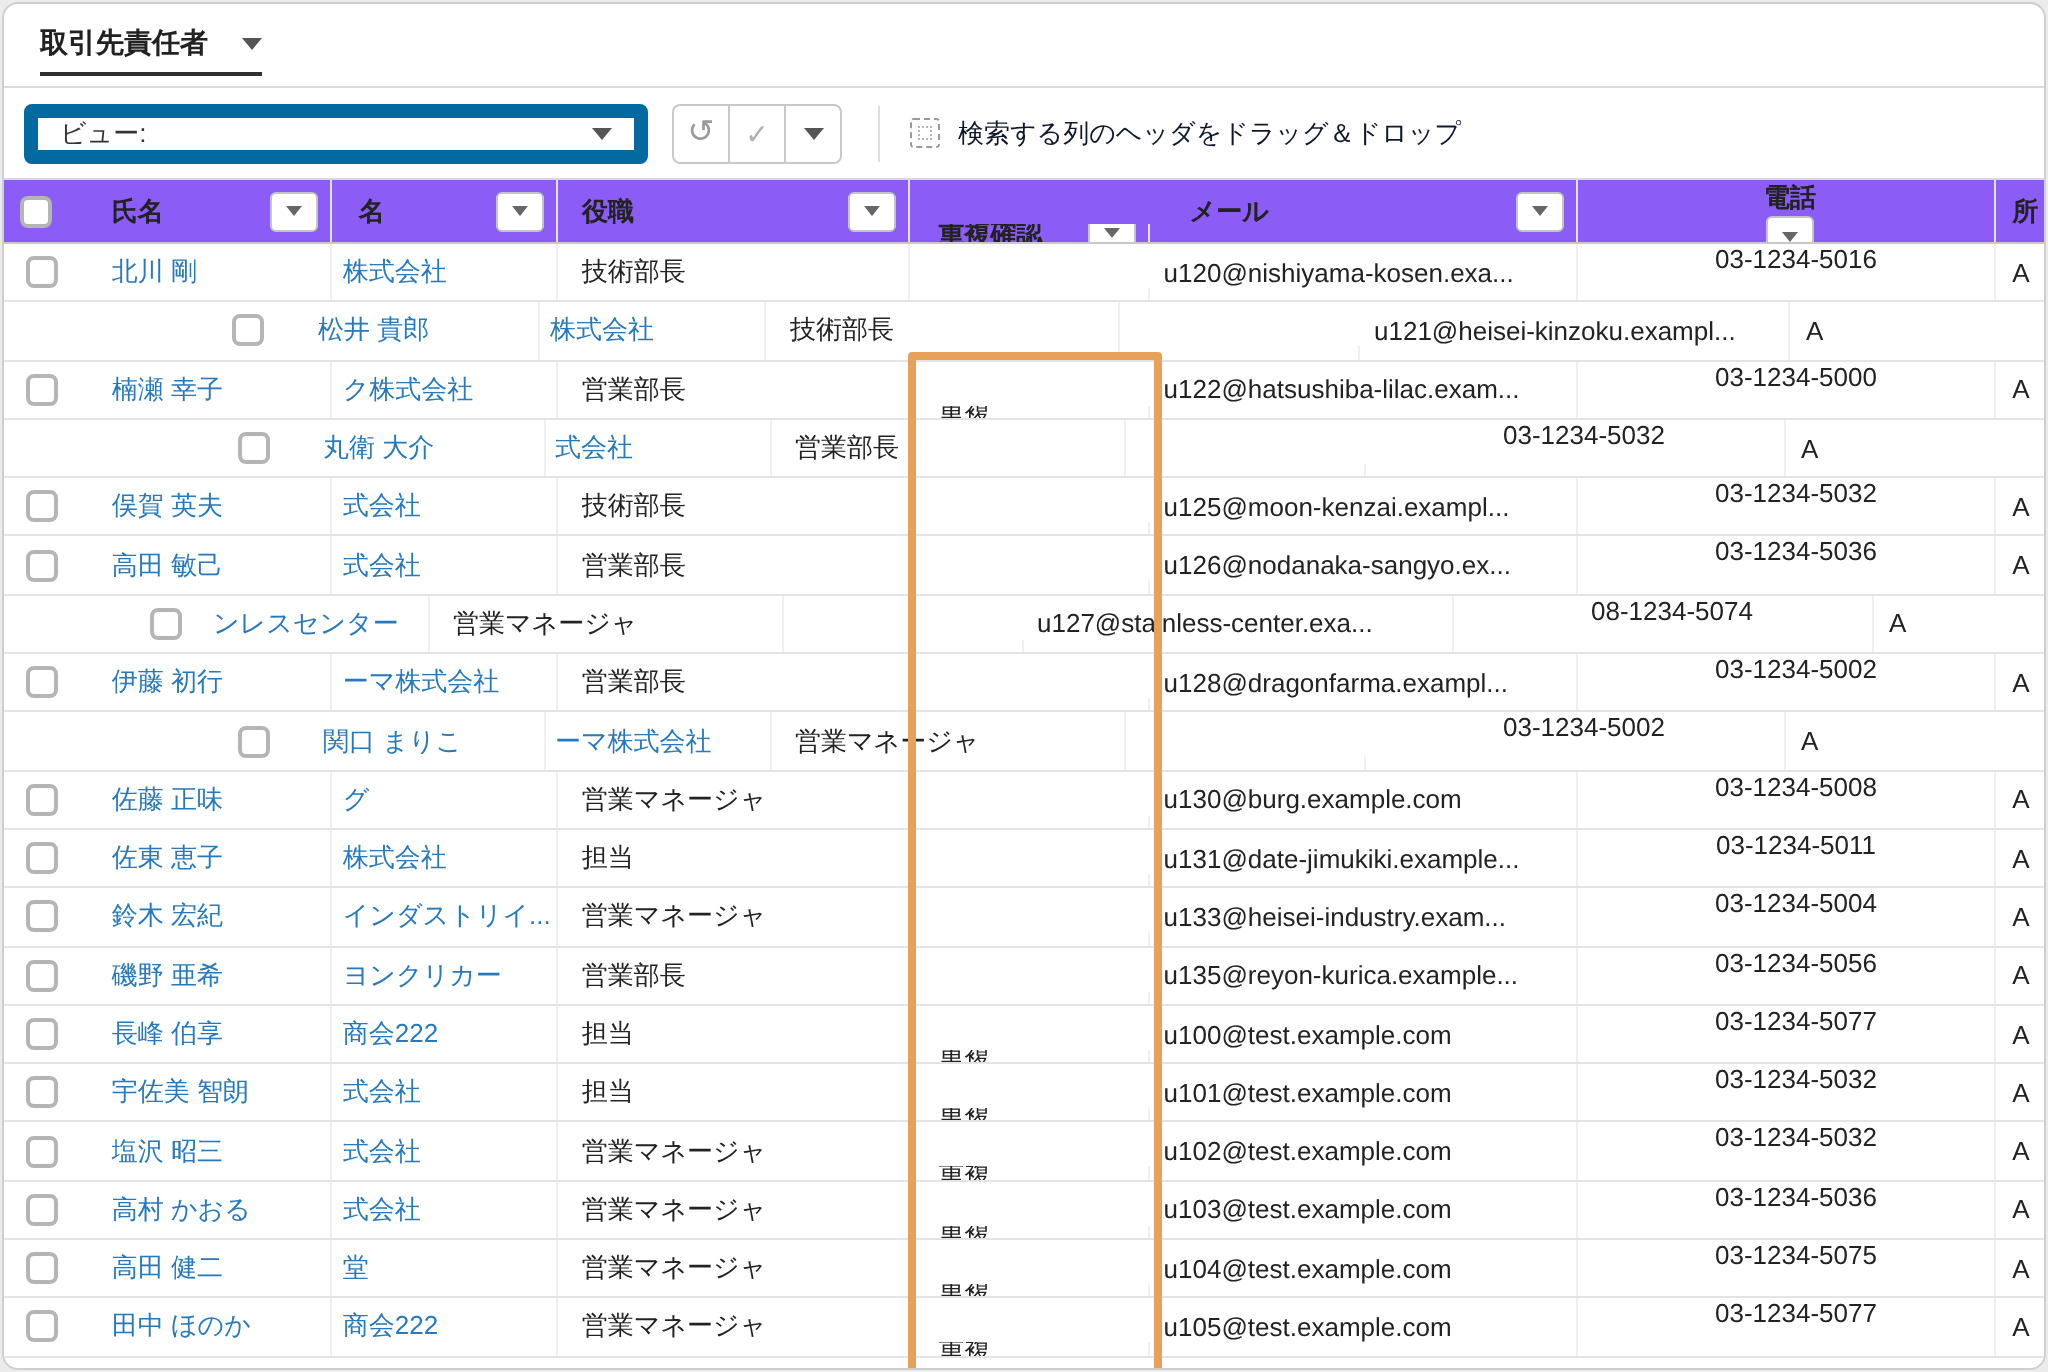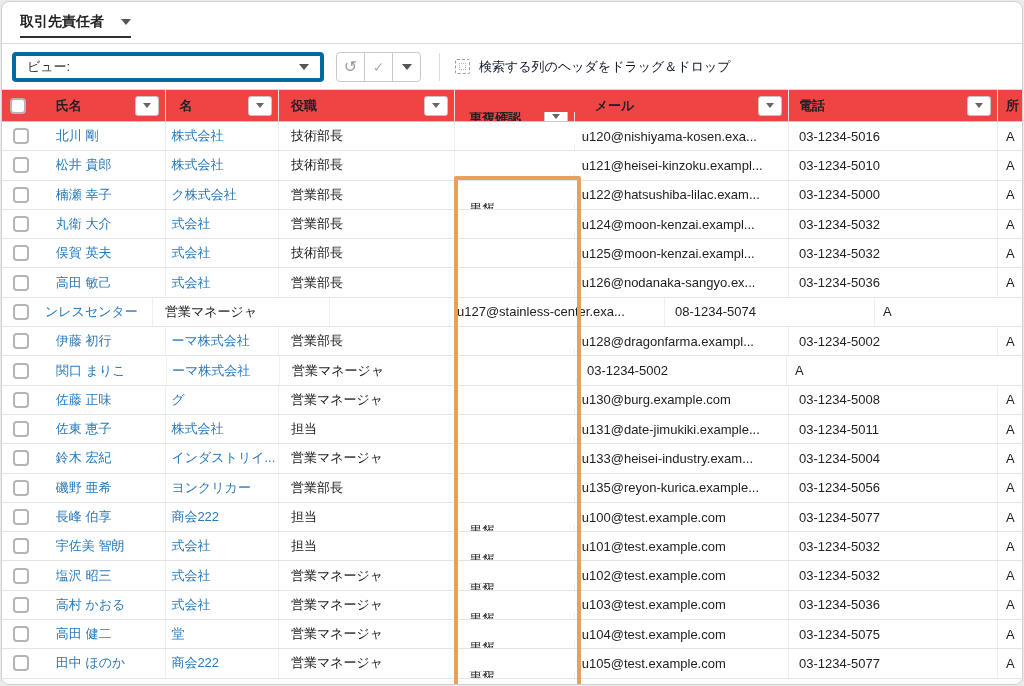--- a/index.html
+++ b/index.html
@@ -10,48 +10,48 @@
     font-size:13px; color:#222;
   }
   
   .tabbar { height:42px; border-bottom:1px solid #dcdcdc; display:flex; align-items:flex-start; }
   .tab { display:inline-flex; align-items:center; gap:17px; margin:11px 0 0 18px; padding-bottom:5px;
          border-bottom:2px solid #2f2f2f; font-weight:bold; font-size:14px; cursor:pointer; }
   .caret { width:0; height:0; border-left:5px solid transparent; border-right:5px solid transparent; border-top:6px solid #555; display:inline-block; }
   .caret-sm { border-left-width:4px; border-right-width:4px; border-top-width:5px; border-top-color:#666; }
   
   .toolbar { height:46px; display:flex; align-items:center; padding-left:10px; border-bottom:1px solid #d9d9d9; background:#fff; }
-  .view-combobox { width:312px; height:30px; border:4px solid #0369a1; border-radius:4px;
+  .view-combobox { width:312px; height:30px; border:7px solid #0369a1; border-radius:4px;
     display:flex; align-items:center; justify-content:space-between; padding:0 11px; color:#333; cursor:pointer; background:#fff; }
   .btn-group { display:flex; margin-left:12px; }
   .tbtn { width:29px; height:30px; border:1px solid #c9c9c9; background:#fff; display:flex; align-items:center; justify-content:center; cursor:pointer; margin-left:-1px; }
   .tbtn:first-child { border-radius:4px 0 0 4px; margin-left:0; }
   .tbtn:last-child { border-radius:0 4px 4px 0; }
   .glyph-undo { font-size:16px; color:#9a9a9a; line-height:1; }
   .glyph-check { font-size:14px; color:#b0b0b0; line-height:1; }
   .vsep { width:1px; height:28px; background:#ddd; margin:0 15px 0 18px; }
   .drop-hint { display:flex; align-items:center; gap:9px; color:#0f172a; }
   .drag-icon { width:15px; height:15px; border:1px dashed #9a9a9a; border-radius:2px; position:relative; }
   .drag-icon::after { content:""; position:absolute; inset:3px; border:1px dotted #b5b5b5; }
   
   .grid { position:relative; }
-  .hrow { height:32px; display:flex; border-bottom:1px solid #c9c9c9; background:#ef4444;font-family:Liberation Serif, serif; }
+  .hrow { height:32px; display:flex; border-bottom:1px solid #c9c9c9; background:#8b5cf6;font-family:Liberation Serif, serif; }
   .hcell { display:flex; align-items:center; justify-content:space-between; font-weight:bold; color:#222;
            border-right:1px solid #e2e2e2; padding-right:6px; overflow:hidden; white-space:nowrap; }
   .filter-btn { width:24px; height:20px; border:1px solid #c4c4c4; border-radius:3px; background:#fff;
                 display:flex; align-items:center; justify-content:center; cursor:pointer; flex:0 0 auto; }
-  .row { height:29.3px; display:flex; border-bottom:1px solid #e4e4e4; background:#fff; }
+  .row { height:29.3px; display:flex; border-bottom:1px solid #e4e4e4; background:#fff;justify-content:center; }
   .cell { display:flex; align-items:center; border-right:1px solid #efefef; overflow:hidden; white-space:nowrap; }
   .c-check  { width:38px;  justify-content:center; padding-left:0 !important; border-right:none; }
   .c-name   { width:127px; padding-left:16px; }
   .c-company{ width:113px; padding-left:5px; }
   .c-title  { width:177px; padding-left:12px; }
   .c-dup    { width:120px; padding-left:14px;margin-top:22px; }
   .c-email  { width:215px; padding-left:7px; }
-  .c-phone  { width:210px; padding-left:10px; }
+  .c-phone  { width:210px; padding-left:10px;flex-direction:column; }
   .c-owner  { width:24px;  padding-left:8px; border-right:none; }
   .hcell.c-company { padding-left:13px; }
   .hcell.c-email   { padding-left:20px; }
   .link { color:var(--link,#2779BD); cursor:pointer; }
   .checkbox { width:16px; height:16px; border:2px solid #b5b5b5; border-radius:4px; background:#fff; cursor:pointer; }
   
   .highlight-rect { position:absolute; left:452px; top:86px; width:127px; height:595px;
     border:4px solid var(--highlight,#E8A159); border-radius:2px; pointer-events:none; z-index:10; }
 </style>
 </head>
@@ -151,21 +151,20 @@
         </div>
         <div class="row">
           <div class="cell c-check">
             <span class="checkbox"></span>
           </div>
           <div class="cell c-name link">松井 貴郎</div>
           <div class="cell c-company link">株式会社</div>
           <div class="cell c-title">技術部長</div>
           <div class="cell c-dup"></div>
           <div class="cell c-email">u121@heisei-kinzoku.exampl...</div>
-          <div class="cell c-phone">03-1234-5010</div>
           <div class="cell c-owner">A</div>
         </div>
         <div class="row">
           <div class="cell c-check">
             <span class="checkbox"></span>
           </div>
           <div class="cell c-name link">楠瀬 幸子</div>
           <div class="cell c-company link">ク株式会社</div>
           <div class="cell c-title">営業部長</div>
           <div class="cell c-dup">重複</div>
@@ -174,21 +173,20 @@
           <div class="cell c-owner">A</div>
         </div>
         <div class="row">
           <div class="cell c-check">
             <span class="checkbox"></span>
           </div>
           <div class="cell c-name link">丸衛 大介</div>
           <div class="cell c-company link">式会社</div>
           <div class="cell c-title">営業部長</div>
           <div class="cell c-dup"></div>
-          <div class="cell c-email">u124@moon-kenzai.exampl...</div>
           <div class="cell c-phone">03-1234-5032</div>
           <div class="cell c-owner">A</div>
         </div>
         <div class="row">
           <div class="cell c-check">
             <span class="checkbox"></span>
           </div>
           <div class="cell c-name link">俣賀 英夫</div>
           <div class="cell c-company link">式会社</div>
           <div class="cell c-title">技術部長</div>

